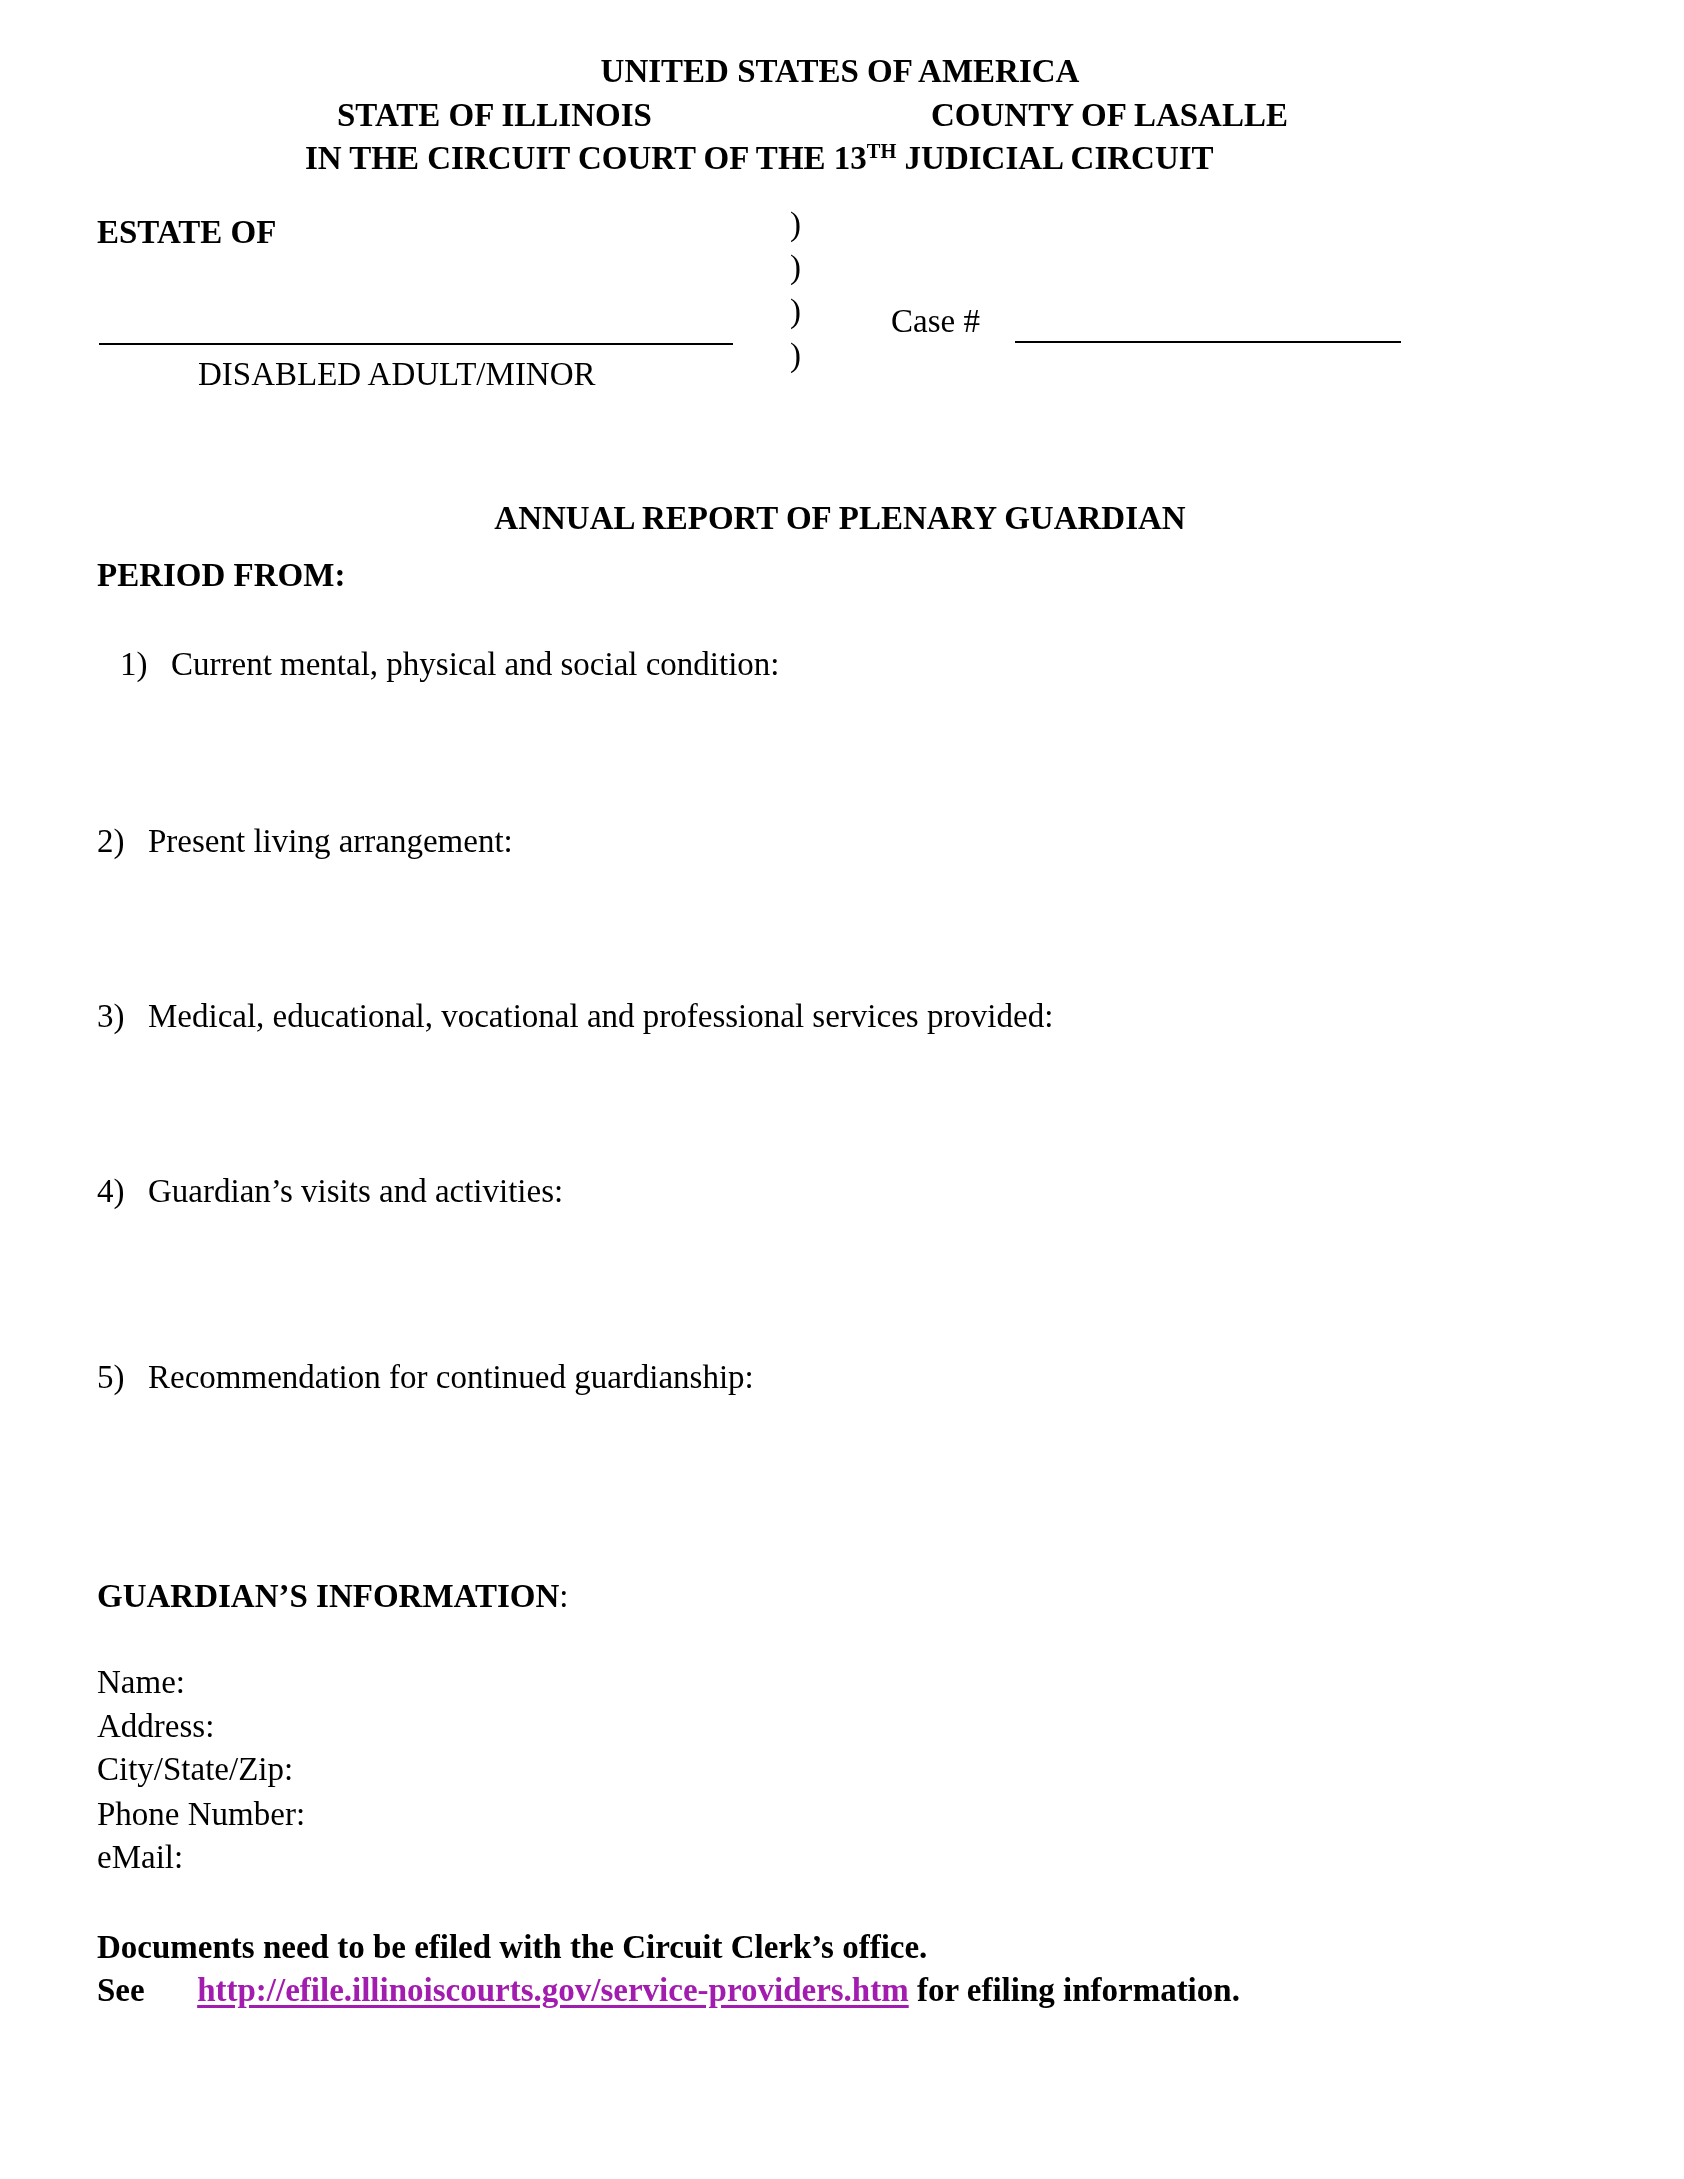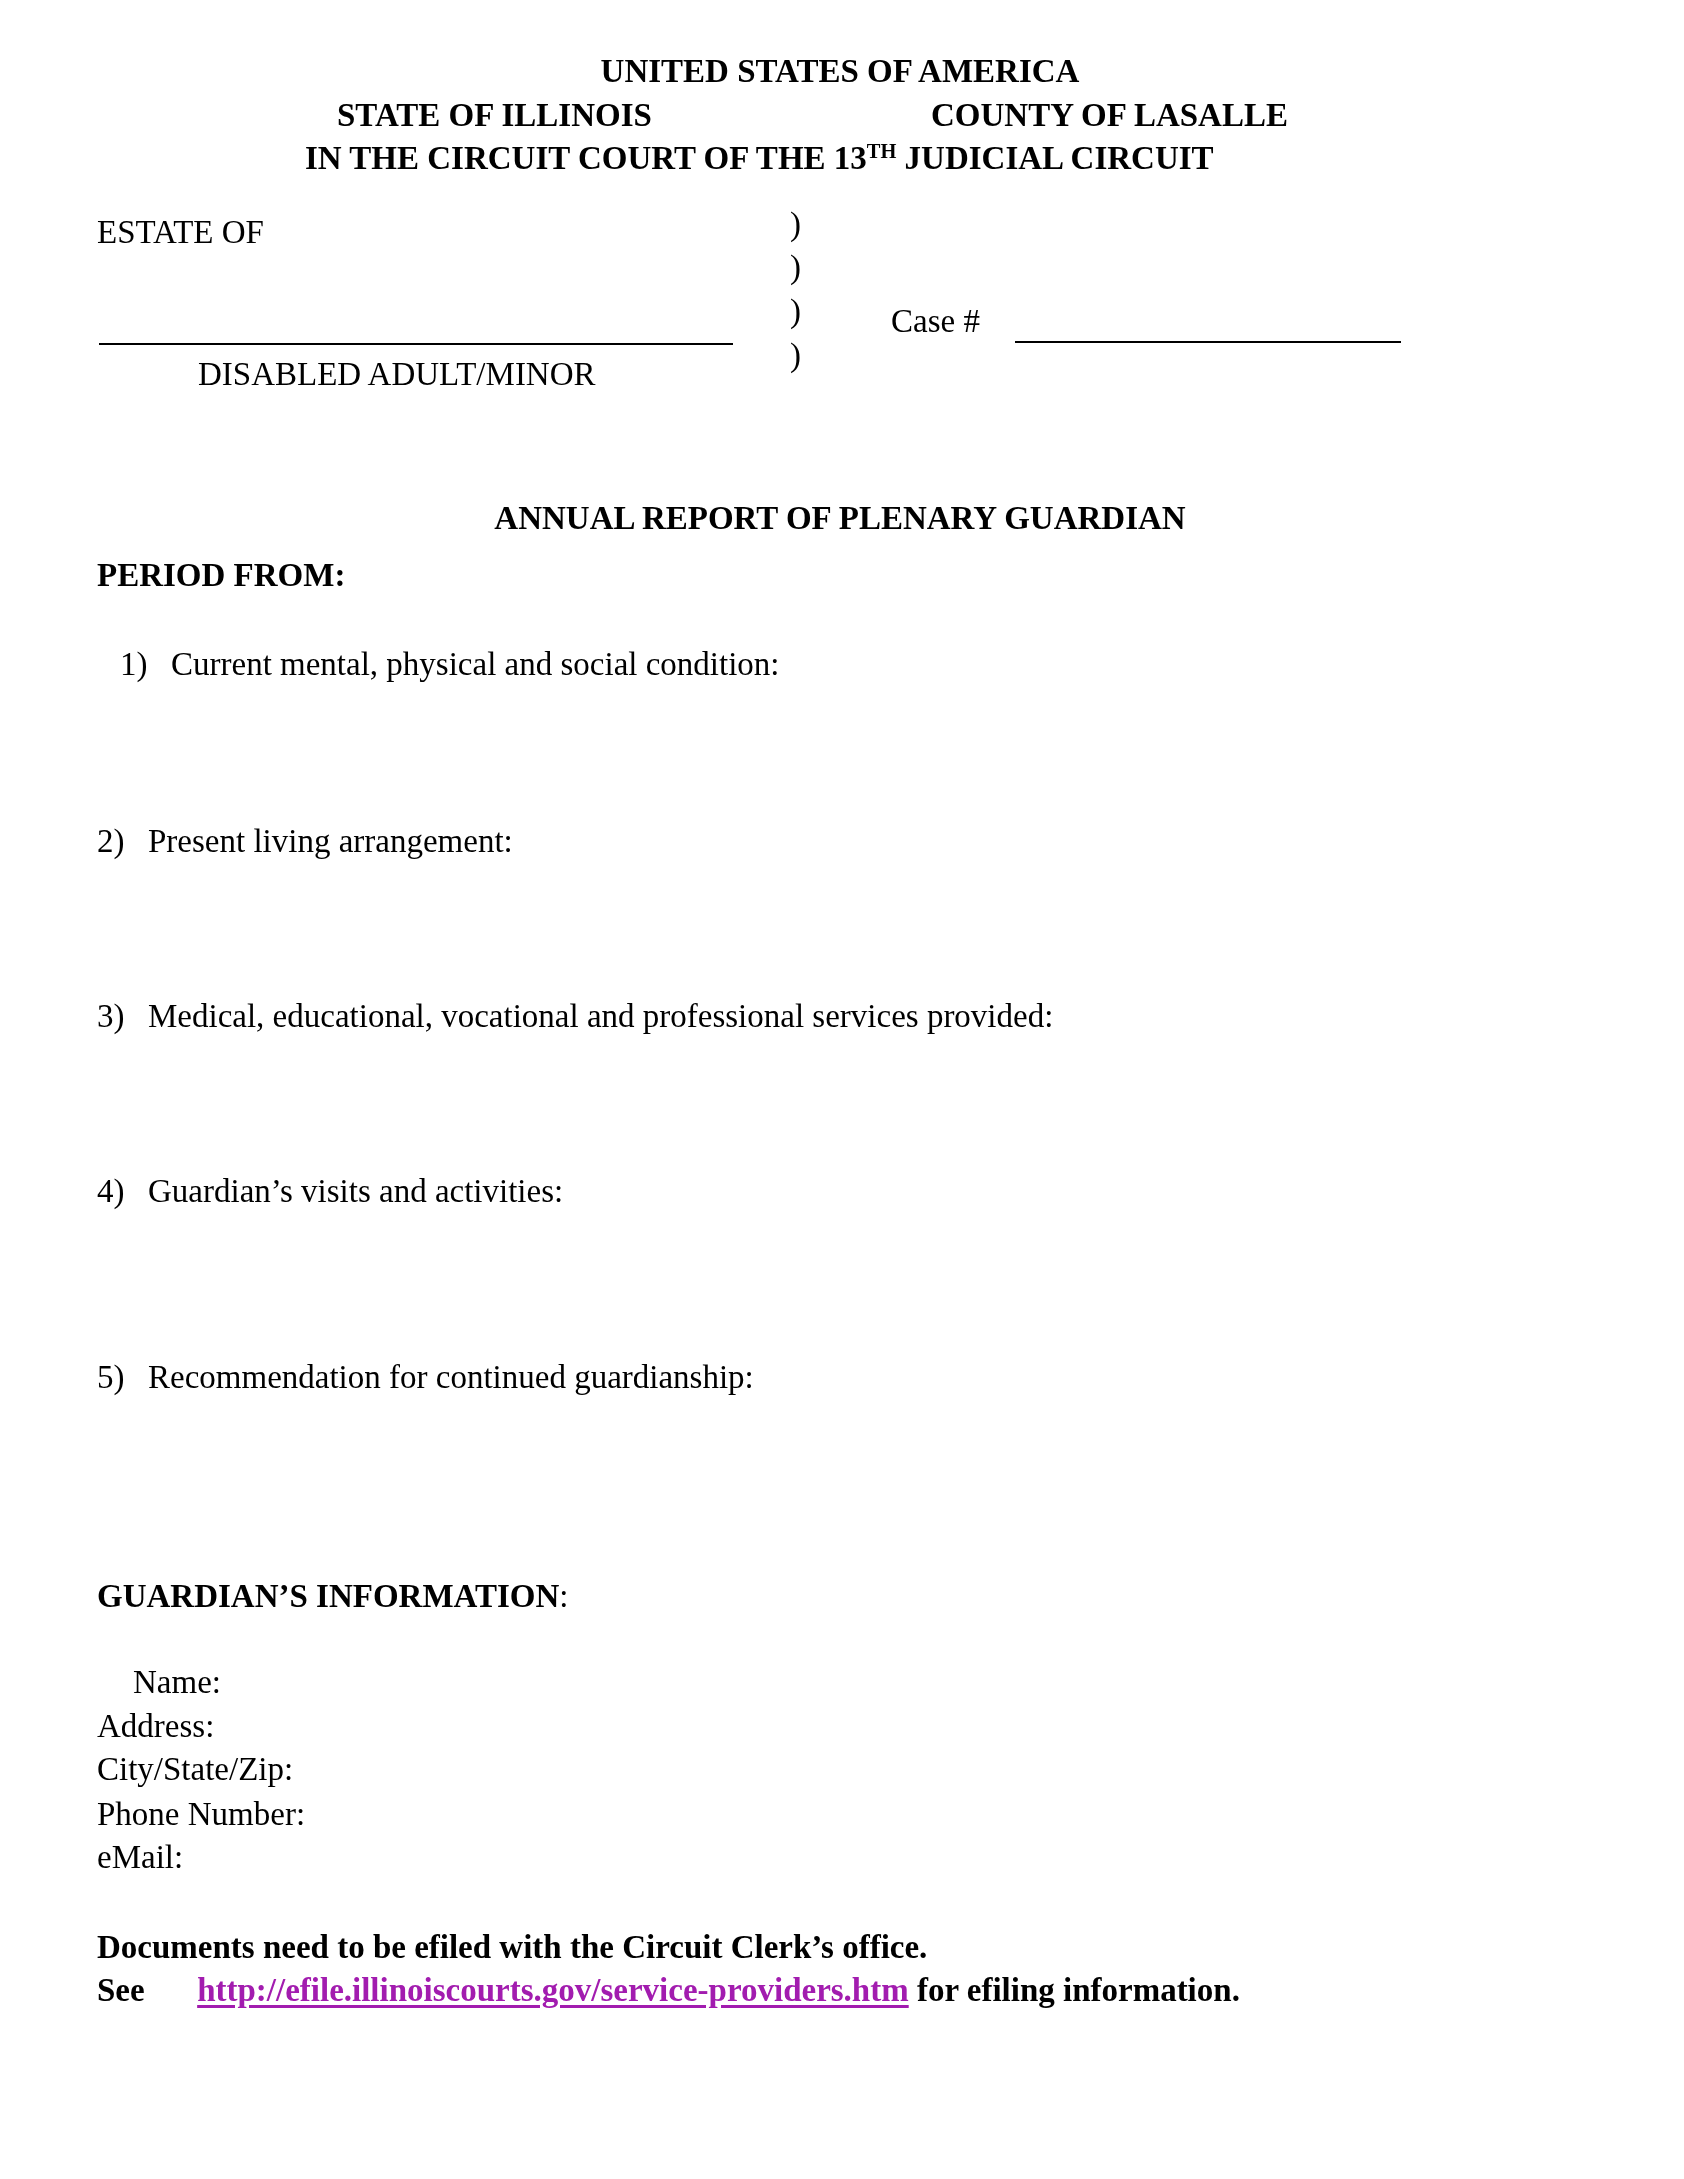--- a/index.html
+++ b/index.html
@@ -78,21 +78,21 @@
   <span>STATE OF ILLINOIS</span>
 </div>
 <div class="abs bold" style="left:931px; top:99px;">
   <span>COUNTY OF LASALLE</span>
 </div>
 
 <div class="abs bold" style="left:305px; top:142px;">
   <span>IN THE CIRCUIT COURT OF THE 13</span><sup class="th">TH</sup><span> JUDICIAL CIRCUIT</span>
 </div>
 
-<div class="abs" style="left:97px; top:216px;">
+<div class="abs" style="left:97px; top:216px;font-weight:bold;">
   <span>ESTATE OF</span>
 </div>
 
 <div class="abs" style="left:99px; top:302px; width:634px; height:36px;">
   <span></span>
 </div>
 <div class="rule" style="left:99px; top:343px; width:634px;"></div>
 
 <div class="abs" style="left:198px; top:358px;">
   <span>DISABLED ADULT/MINOR</span>
@@ -154,21 +154,21 @@
   <span class="num">5)</span><span>Recommendation for continued guardianship:</span>
 </div>
 <div class="abs" style="left:97px; top:1406px; width:1485px; height:158px;">
   <span></span>
 </div>
 
 <div class="abs" style="left:97px; top:1580px;">
   <span class="bold">GUARDIAN’S INFORMATION</span><span>:</span>
 </div>
 
-<div class="info-row" style="top:1666px;margin-left:36px;">
+<div class="info-row" style="top:1666px;">
   <span>Name:</span>
   <span></span>
 </div>
 <div class="info-row" style="top:1710px;">
   <span>Address:</span>
   <span></span>
 </div>
 <div class="info-row" style="top:1753px;">
   <span>City/State/Zip:</span>
   <span></span>

